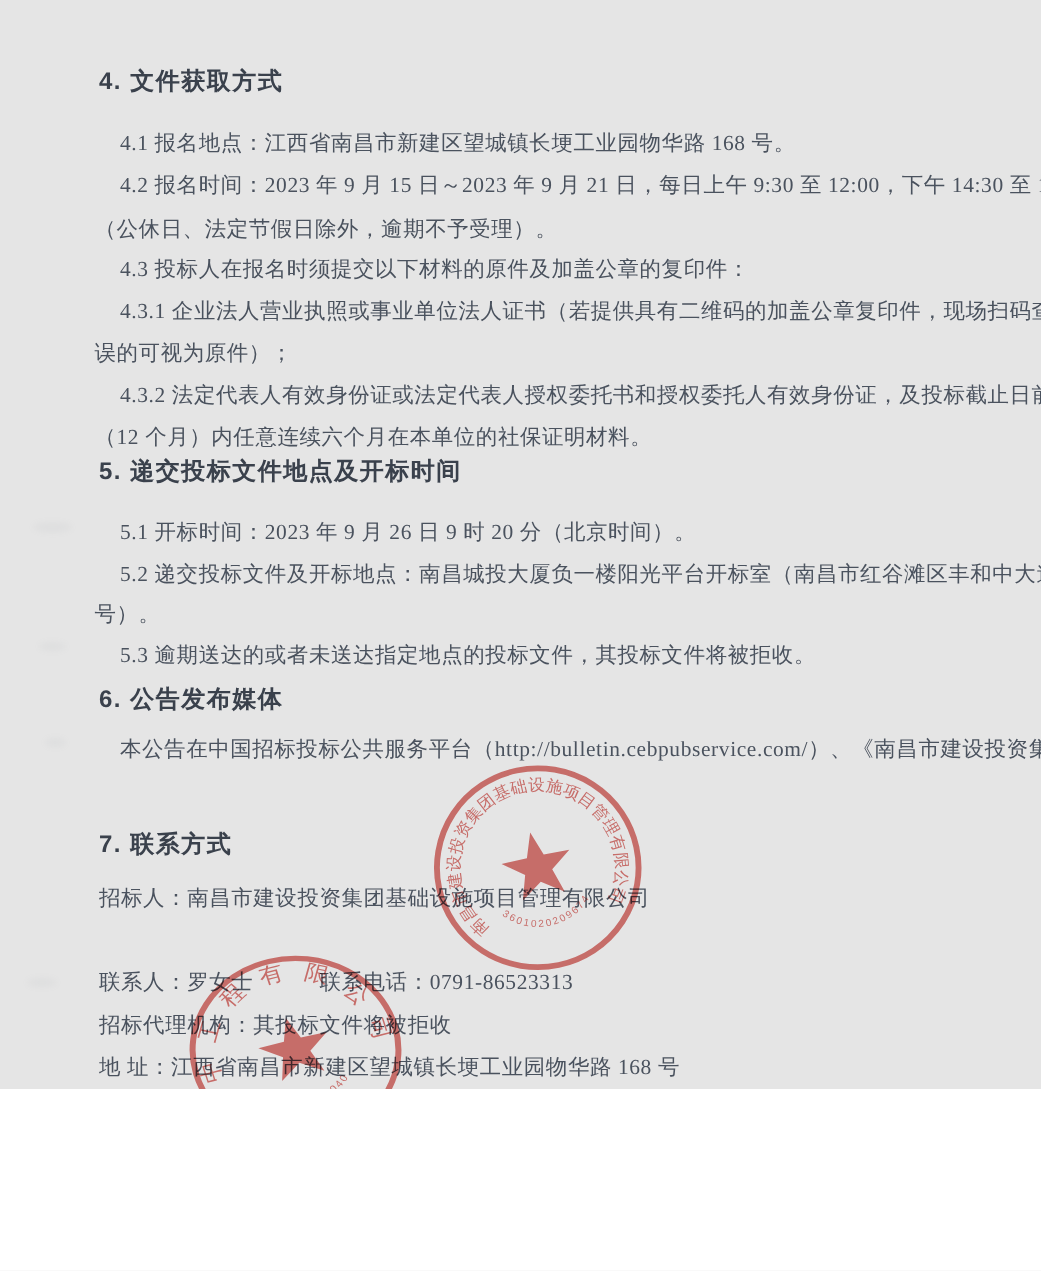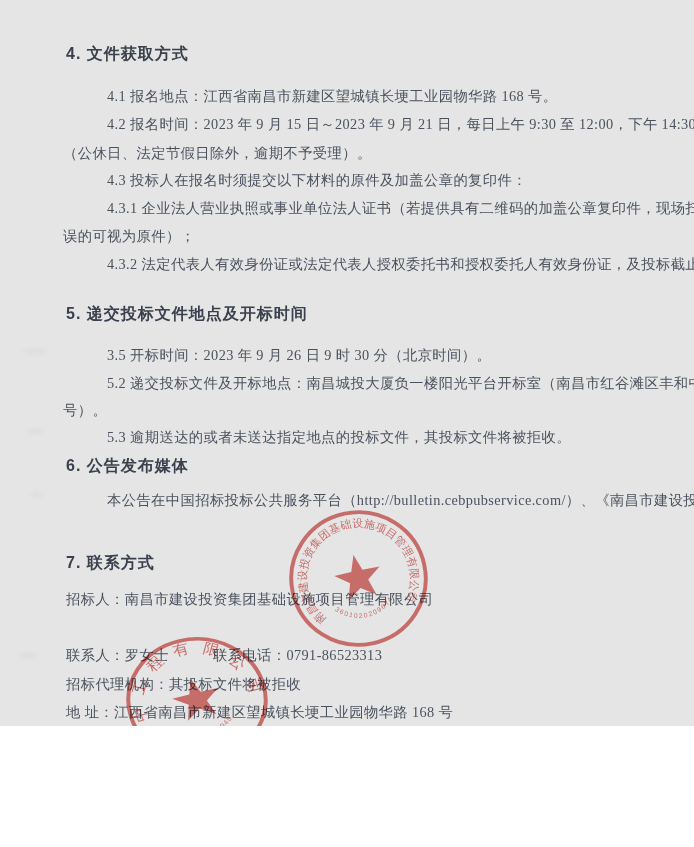--- a/index.html
+++ b/index.html
@@ -23,21 +23,21 @@
   }
   .ln{
     position:absolute;
     margin:0;
     font-size:14.3px;
     line-height:20px;
     color:#4a525e;
     letter-spacing:0.4px;
     white-space:nowrap;
   }
-  .ind{left:107px;}
+  .ind{left:80px;}
   .cont{left:63px;text-align:center;}
   .contact{left:66px;}
   .stamp{
     position:absolute;
     mix-blend-mode:multiply;
     opacity:0.78;
     pointer-events:none;
   }
   .stamp svg{display:block;width:100%;height:100%;}
   .stamp-ring-text{
@@ -57,23 +57,24 @@
 <div class="page">
 
   <h2 class="heading" style="top:44px">4. 文件获取方式</h2>
   <p class="ln ind" style="top:86px">4.1 报名地点：江西省南昌市新建区望城镇长埂工业园物华路 168 号。</p>
   <p class="ln ind" style="top:114px">4.2 报名时间：2023 年 9 月 15 日～2023 年 9 月 21 日，每日上午 9:30 至 12:00，下午 14:30 至 17:00</p>
   <p class="ln cont" style="top:143px">（公休日、法定节假日除外，逾期不予受理）。</p>
   <p class="ln ind" style="top:170px">4.3 投标人在报名时须提交以下材料的原件及加盖公章的复印件：</p>
   <p class="ln ind" style="top:198px">4.3.1 企业法人营业执照或事业单位法人证书（若提供具有二维码的加盖公章复印件，现场扫码查验无</p>
   <p class="ln cont" style="top:226px">误的可视为原件）；</p>
   <p class="ln ind" style="top:254px">4.3.2 法定代表人有效身份证或法定代表人授权委托书和授权委托人有效身份证，及投标截止日前一年</p>
+  <p class="ln cont" style="top:282px">（12 个月）内任意连续六个月在本单位的社保证明材料。</p>
 
   <h2 class="heading" style="top:304px">5. 递交投标文件地点及开标时间</h2>
-  <p class="ln ind" style="top:345px">3.5 开标时间：2023 年 9 月 26 日  9 时 30 分（北京时间）。</p>
+  <p class="ln ind" style="top:345px">5.1 开标时间：2023 年 9 月 26 日  9 时 20 分（北京时间）。</p>
   <p class="ln ind" style="top:373px">5.2 递交投标文件及开标地点：南昌城投大厦负一楼阳光平台开标室（南昌市红谷滩区丰和中大道 456</p>
   <p class="ln cont" style="top:400px">号）。</p>
   <p class="ln ind" style="top:427px">5.3 逾期送达的或者未送达指定地点的投标文件，其投标文件将被拒收。</p>
 
   <h2 class="heading" style="top:456px">6. 公告发布媒体</h2>
   <p class="ln ind" style="top:490px">本公告在中国招标投标公共服务平台（http://bulletin.cebpubservice.com/）、《南昌市建设投资集团网</p>
 
   <h2 class="heading" style="top:553px">7. 联系方式</h2>
   <p class="ln contact" style="top:589px">招标人：南昌市建设投资集团基础设施项目管理有限公司</p>
   <p class="ln contact" style="top:645px">联系人：罗女士　　　联系电话：0791-86523313</p>

